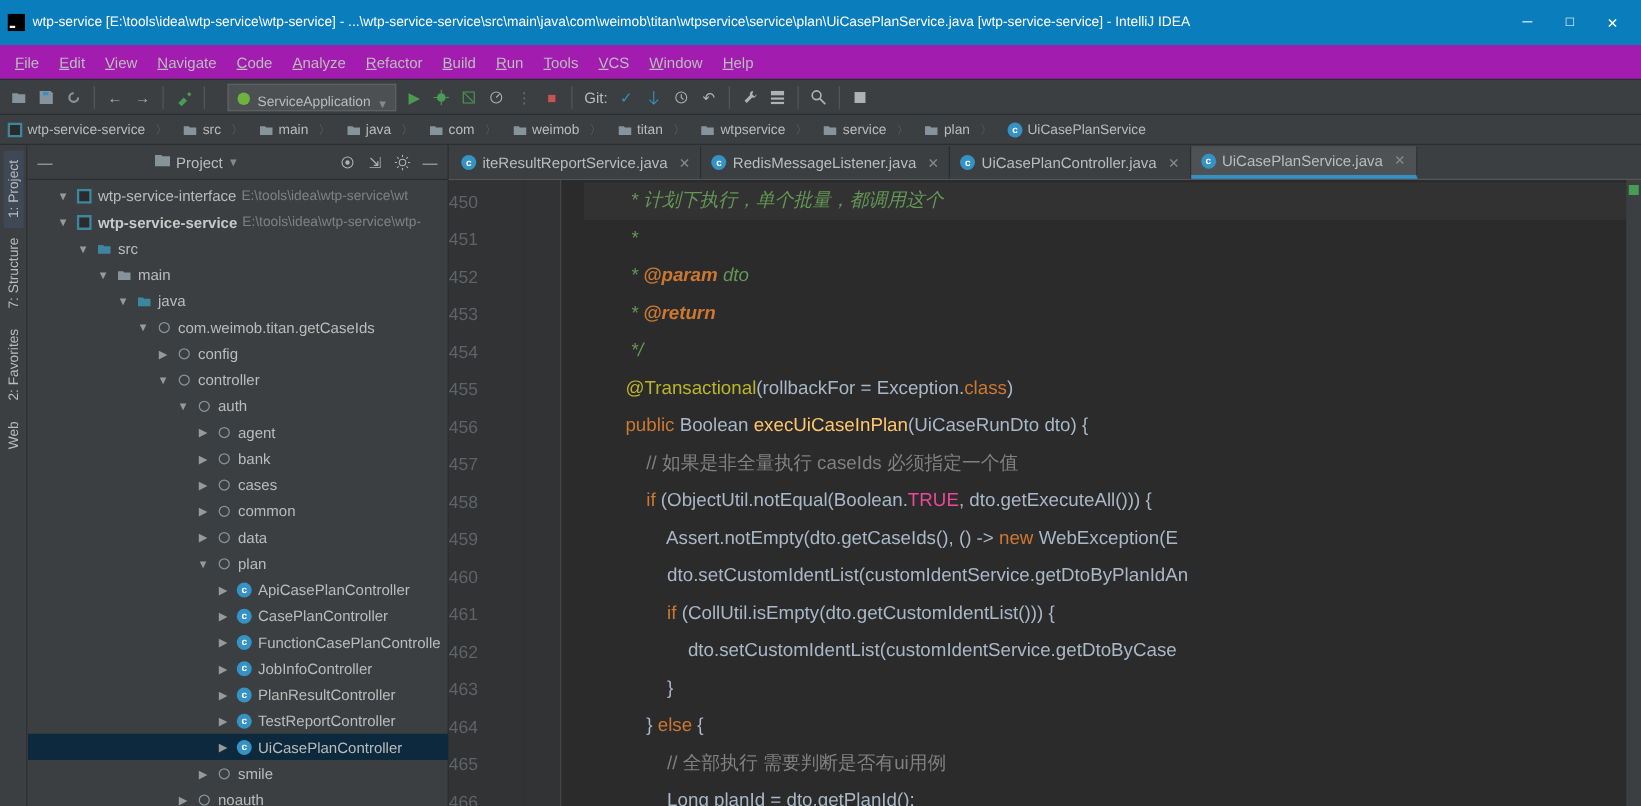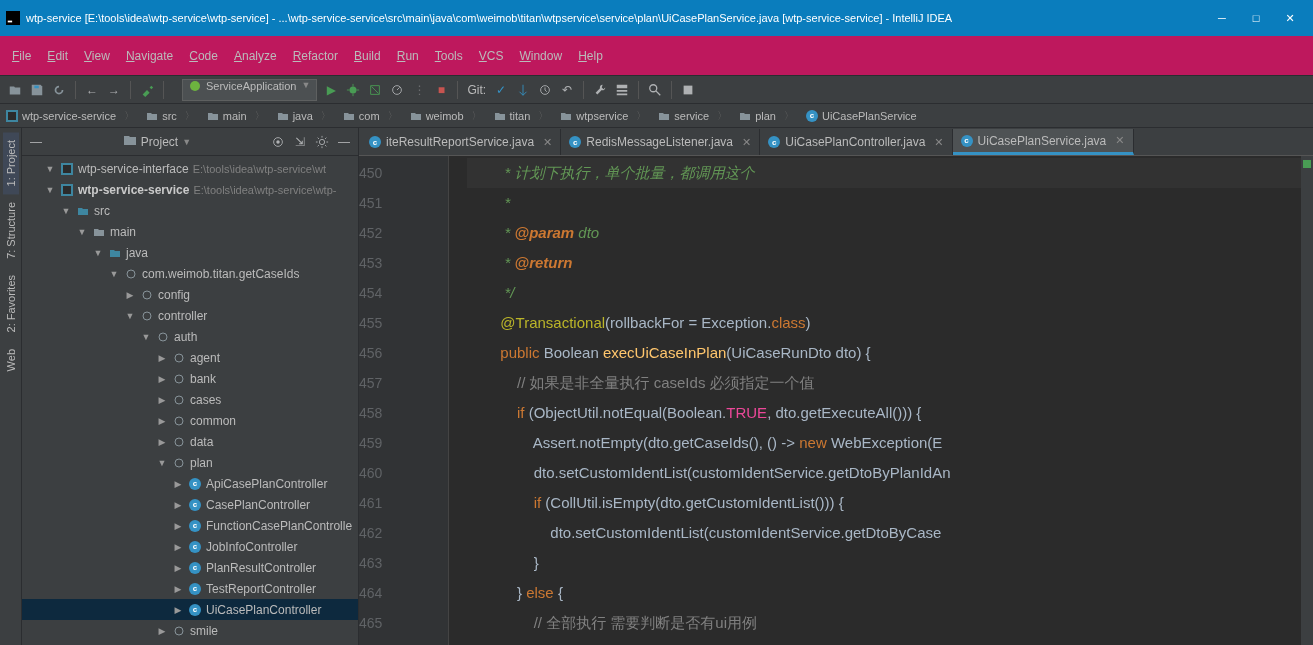--- a/index.html
+++ b/index.html
@@ -5,31 +5,31 @@
 * { margin: 0; padding: 0; box-sizing: border-box; font-family: "Segoe UI", sans-serif; }
 body { width: 1313px; height: 645px; background: #3c3f41; color: #bbbbbb; font-size: 12px; overflow: hidden; }
 
 
 .titlebar { height: 36px; background: #0a7dbd; display: flex; align-items: center; padding: 0 6px; color: #fff; font-size: 11px; }
 .titlebar .ij-logo { width: 14px; height: 14px; margin-right: 6px; display: inline-flex; }
 .titlebar .title-text { flex: 1; white-space: nowrap; overflow: hidden; }
 .titlebar .win-btn { width: 34px; height: 24px; display: flex; align-items: center; justify-content: center; }
 
 
-.menubar { height: 40px; background: #be185d; display: flex; align-items: center; padding: 0 4px; border-bottom: 1px solid #2b2d30; }
+.menubar { height: 28px; background: #a21caf; display: flex; align-items: center; padding: 0 4px; border-bottom: 1px solid #2b2d30; }
 .menubar .menu-item { padding: 2px 8px; color: #bbbbbb; cursor: default; }
 .menubar .menu-item u { text-decoration: underline; }
 
 
 .toolbar { height: 28px; background: #3c3f41; display: flex; align-items: center; padding: 0 4px; border-bottom: 1px solid #2b2d30; }
 .toolbar > * { margin: 0 3px; }
 .ticon { width: 16px; height: 16px; display: inline-flex; align-items: center; justify-content: center; color: #afb1b3; }
 .ticon svg { width: 14px; height: 14px; }
 .sep { width: 1px; height: 18px; background: #555; margin: 0 5px; }
-.run-config { height: 22px; background: #4c5052; border: 1px solid #5e6060; display: flex; align-items: flex-start; padding: 0 6px; font-size: 11px; gap: 5px; margin-left: 13px; }
+.run-config { height: 22px; background: #4c5052; border: 1px solid #5e6060; display: flex; align-items: flex-end; padding: 0 6px; font-size: 11px; gap: 5px; margin-left: 13px; }
 .run-config .chev { font-size: 9px; color: #888; }
 .git-label { color: #bbbbbb; font-size: 12px; margin: 0 4px; }
 .green { color: #499c54; }
 .blue { color: #3592c4; }
 .red { color: #c75450; }
 
 
 .navbar { height: 24px; background: #3c3f41; display: flex; align-items: center; padding: 0 0px; border-bottom: 1px solid #2b2d30; overflow: hidden; }
 .crumb { display: flex; align-items: center; padding: 0 6px; font-size: 11px; gap: 4px; white-space: nowrap; position: relative; }
 .crumb::after { content: "〉"; color: #666; margin-left: 4px; font-size: 10px; }

